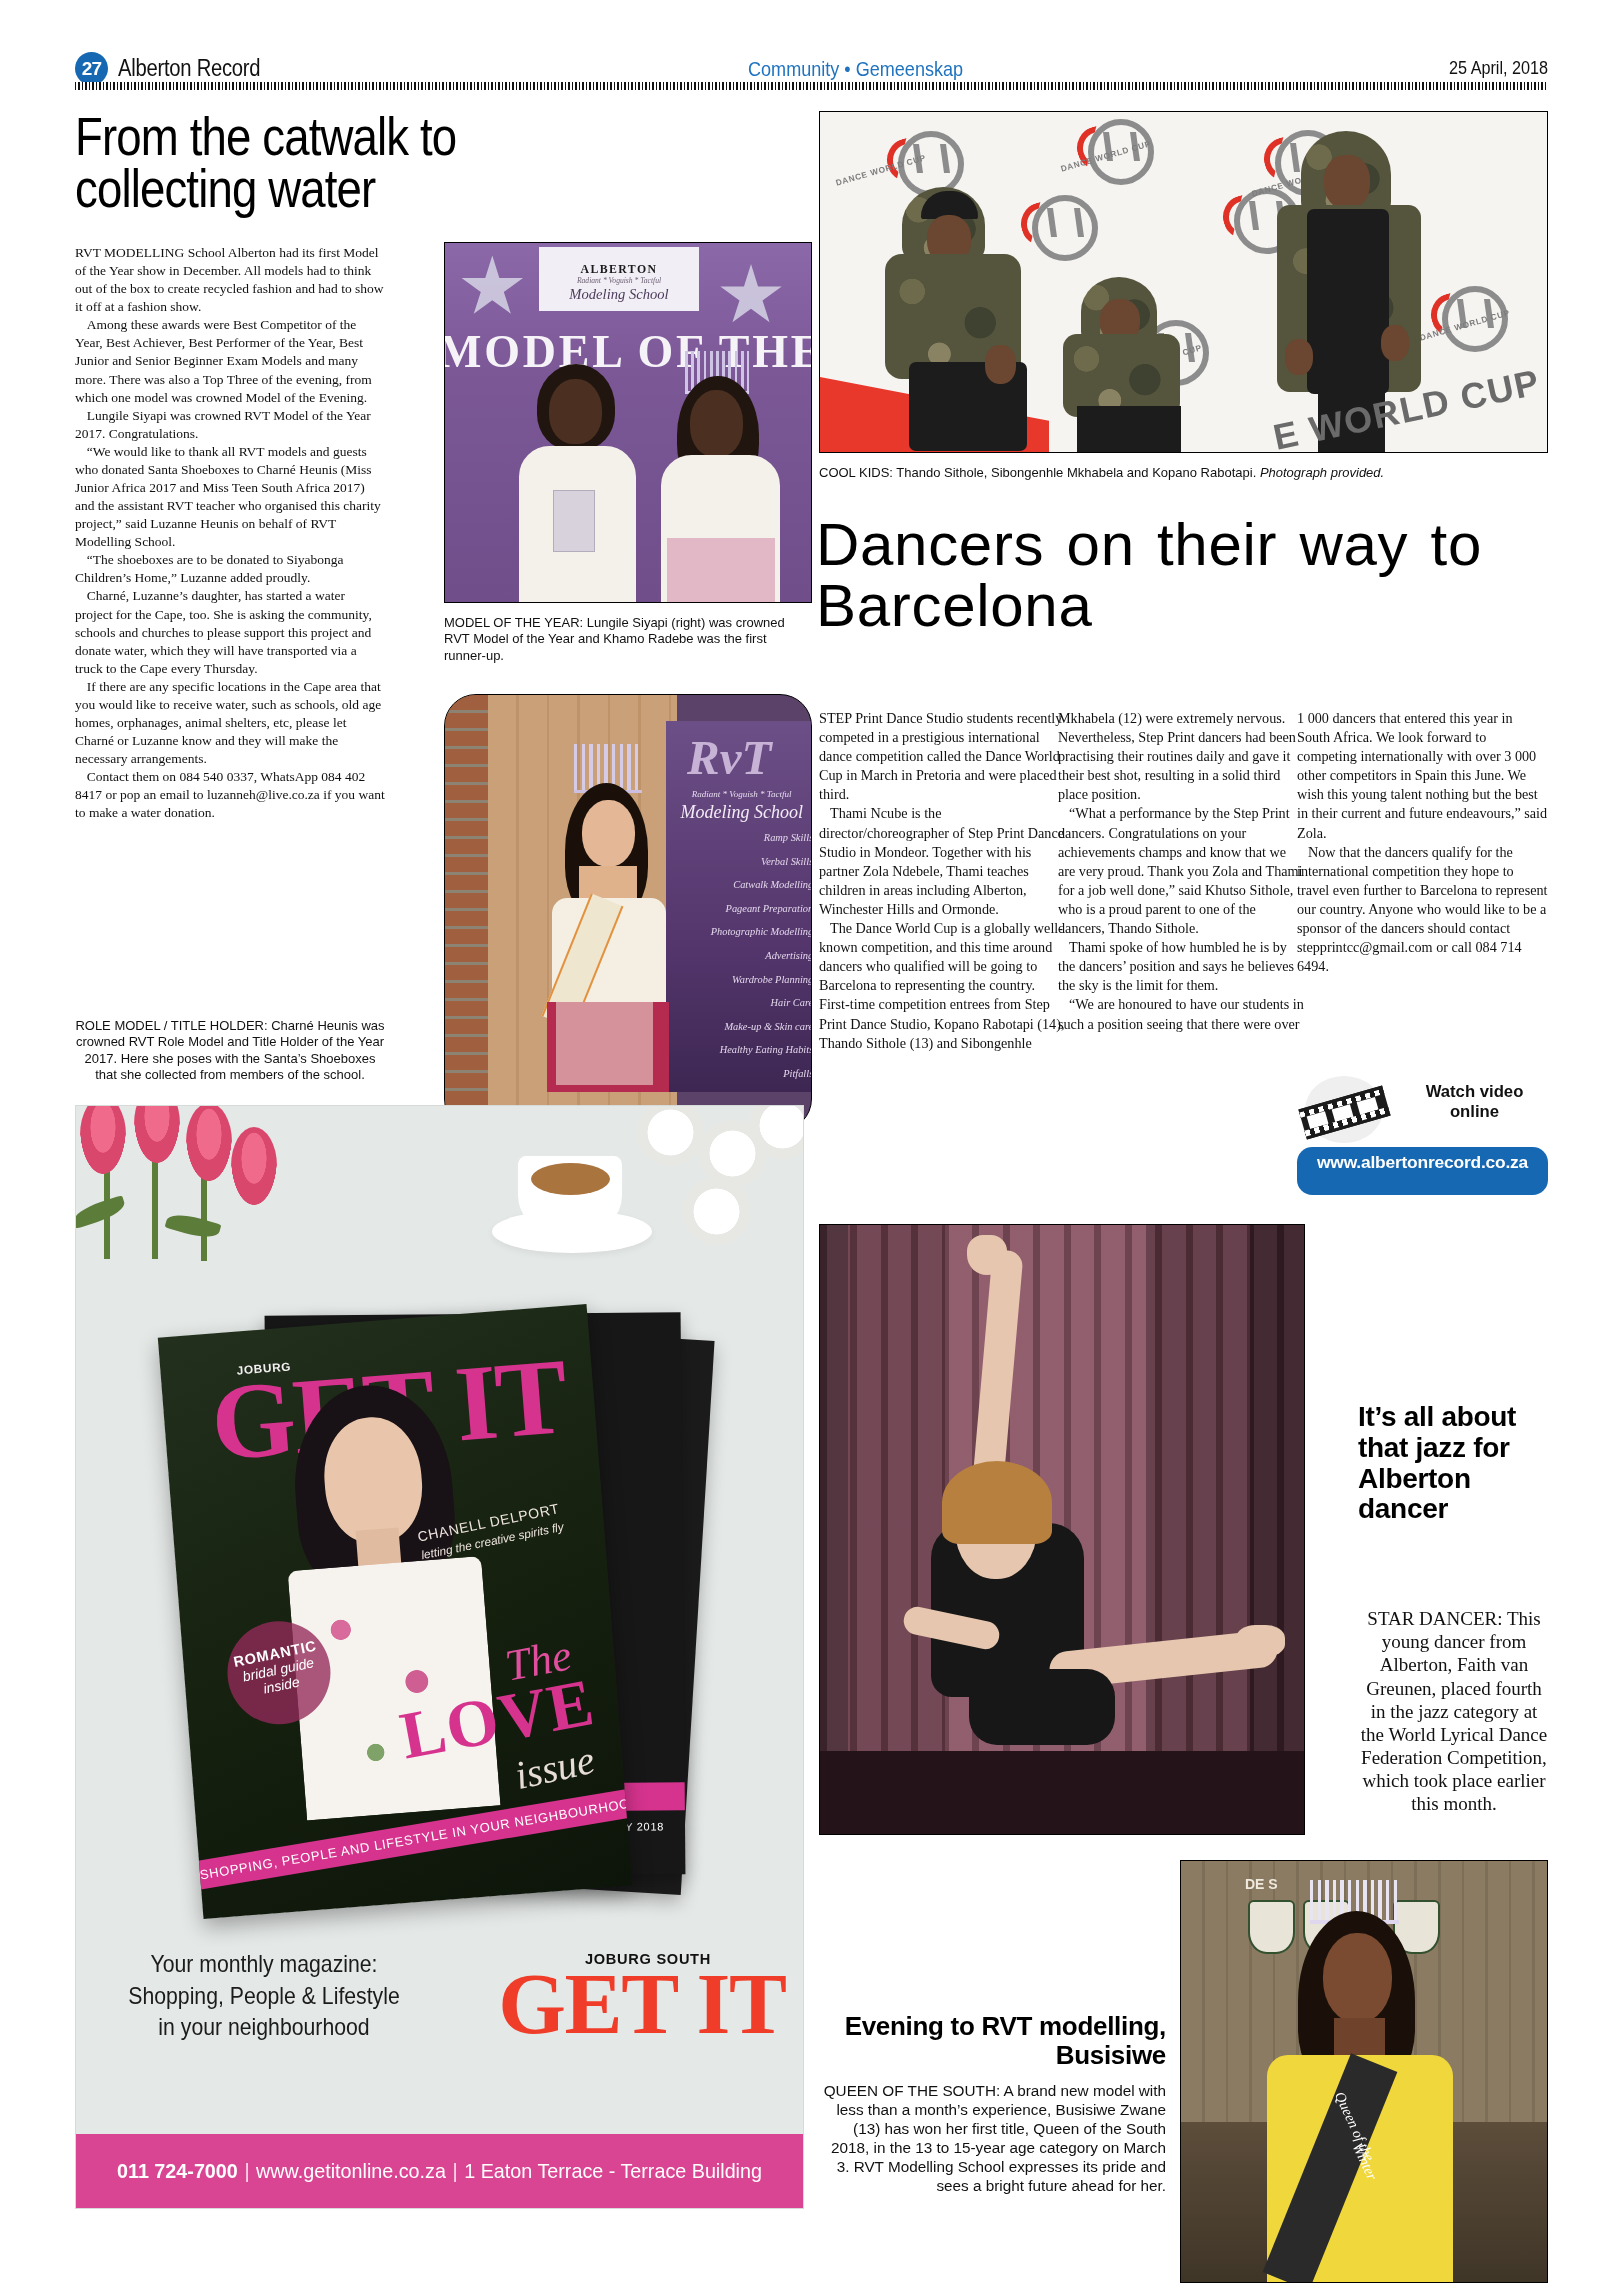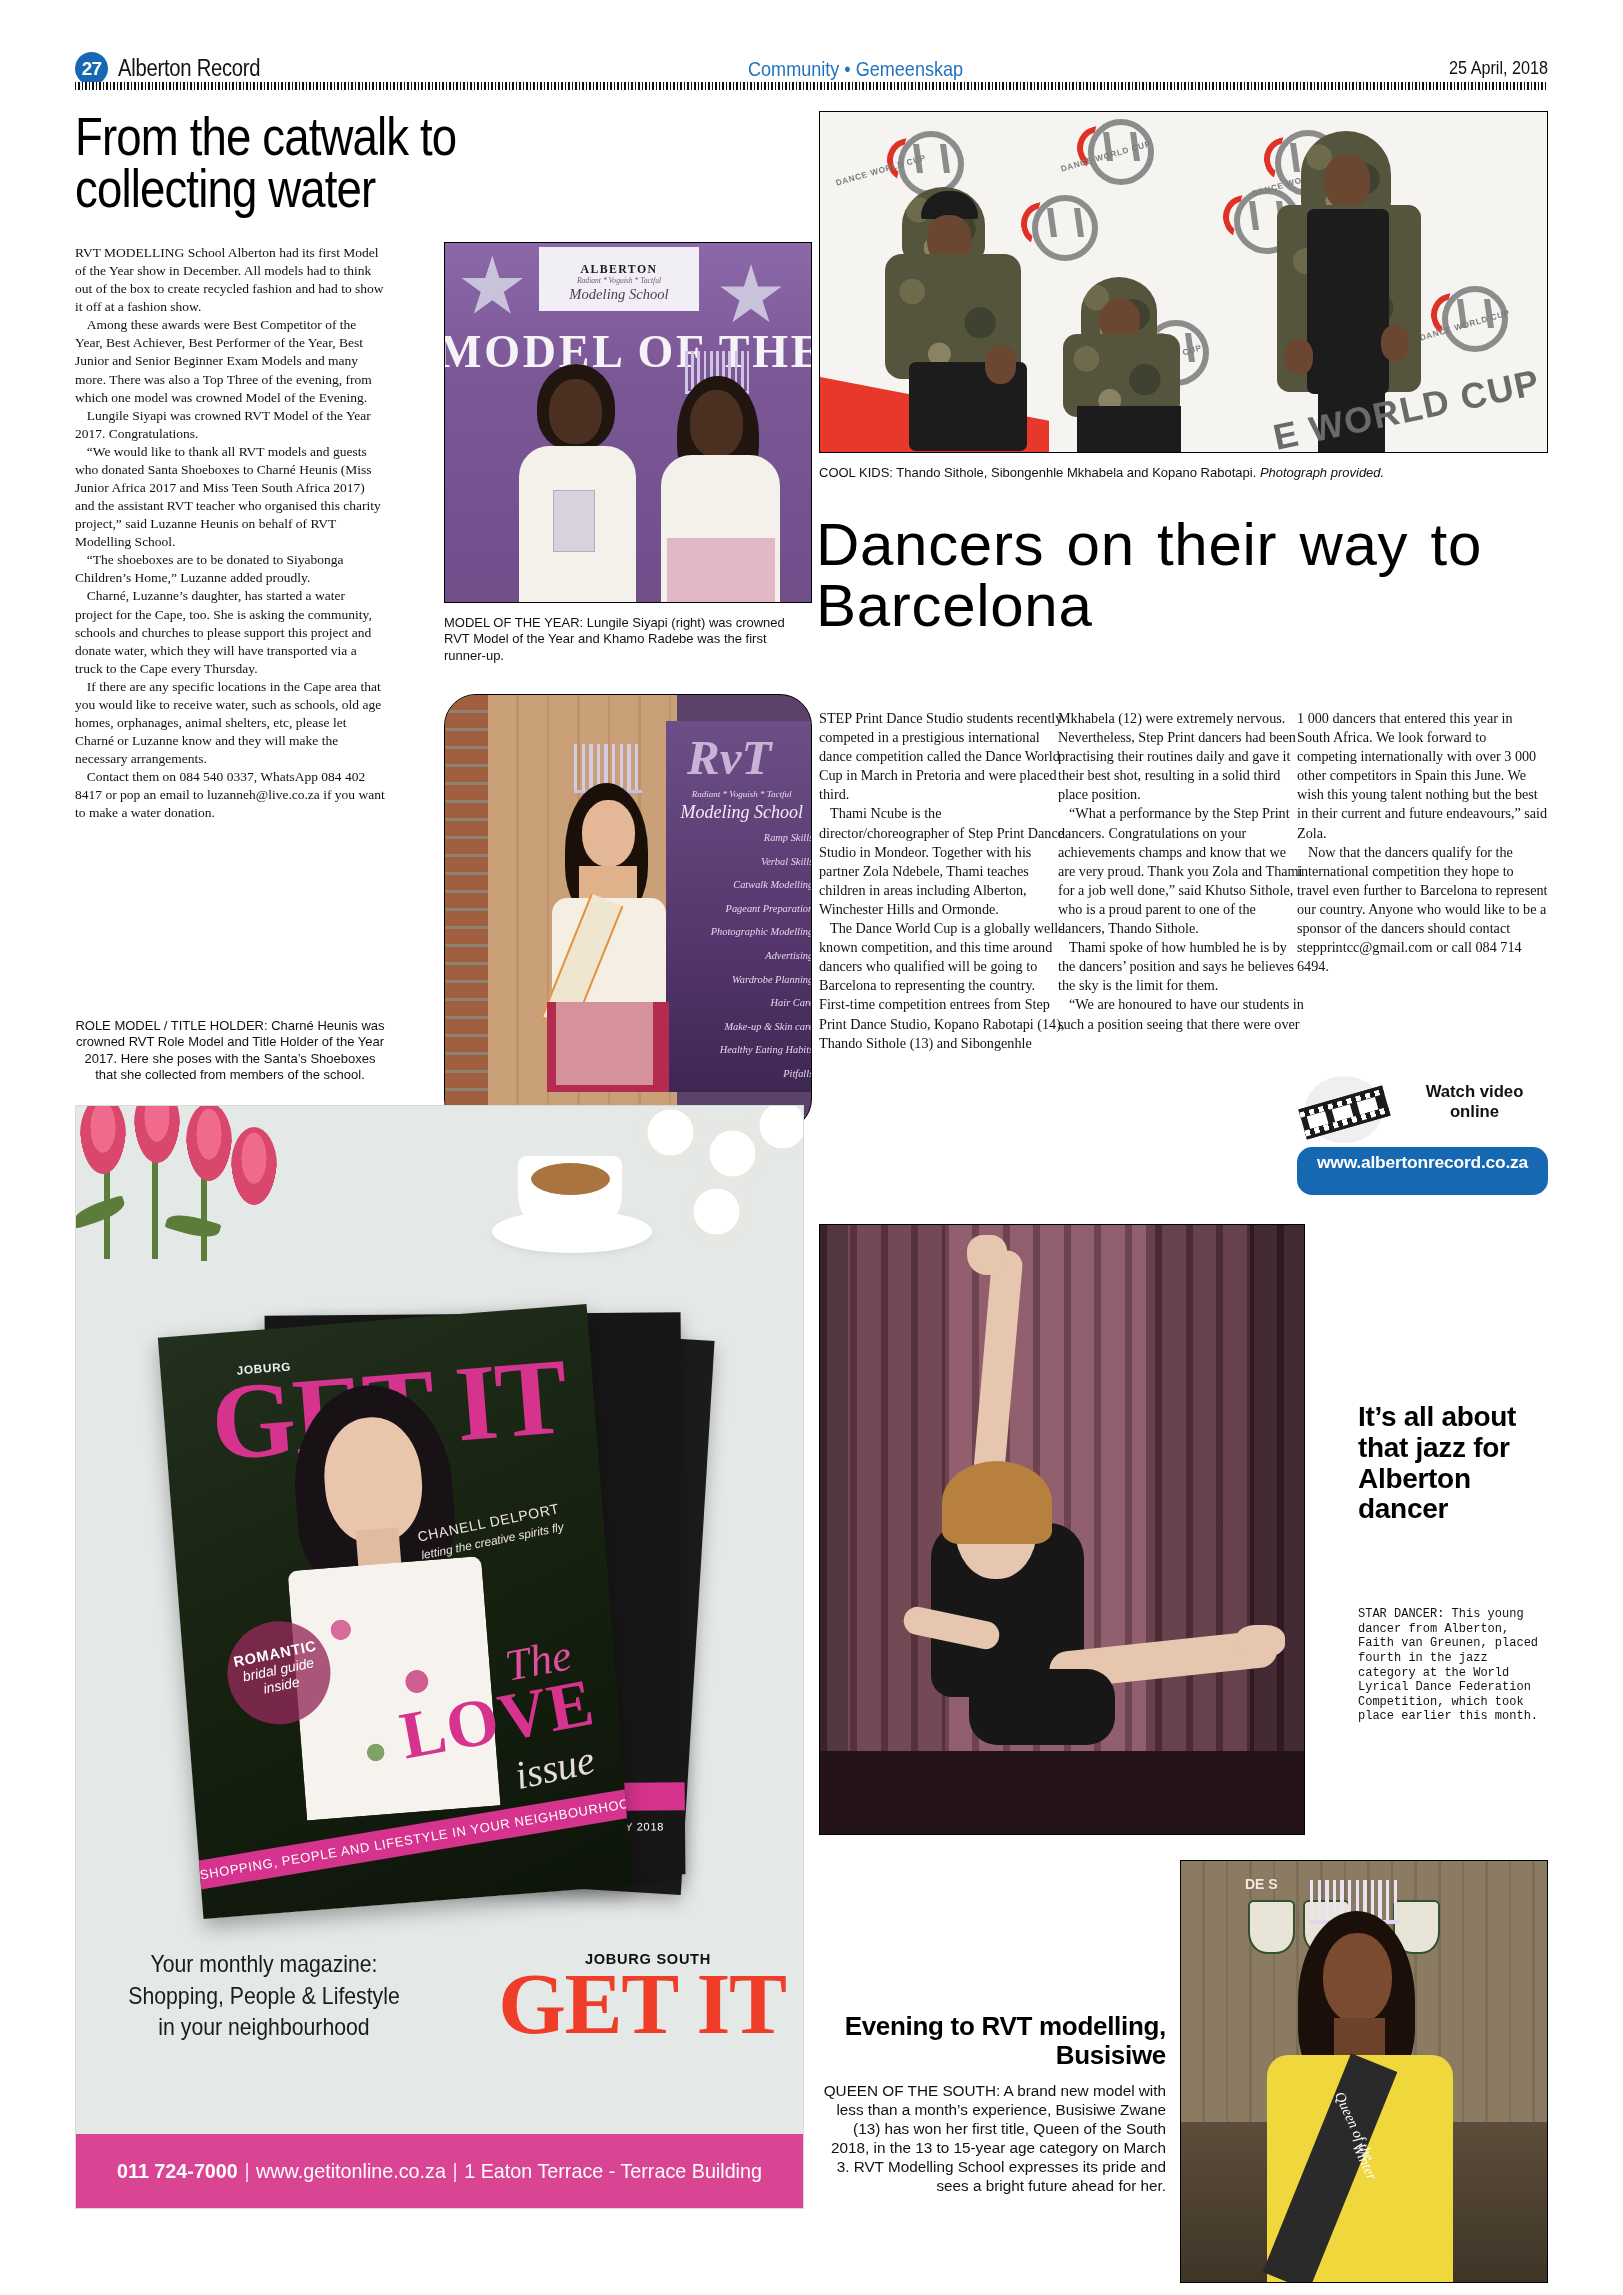--- a/index.html
+++ b/index.html
@@ -590,22 +590,22 @@
 
   
   .jazz-head {
     position:absolute; left:1358px; top:1402px; width:192px;
     font-family:"Liberation Sans",sans-serif;
     font-weight:bold; font-size:28px; line-height:1.1; color:#000;
     letter-spacing:-0.3px;
   }
   .jazz-body {
     position:absolute; left:1358px; top:1607px; width:192px;
-    font-family:Liberation Mono, monospace;
-    font-size:12px; line-height:1.22; color:#111;
+    font-family:Liberation Serif, serif;
+    font-size:19px; line-height:1.22; color:#111;text-align:center;
   }
 
   
   .welcome-head {
     position:absolute; left:819px; top:2012px; width:347px;
     text-align:right;
     font-family:"Liberation Sans",sans-serif;
     font-weight:bold; font-size:26px; line-height:1.1; color:#000;
     letter-spacing:-0.3px;
   }

